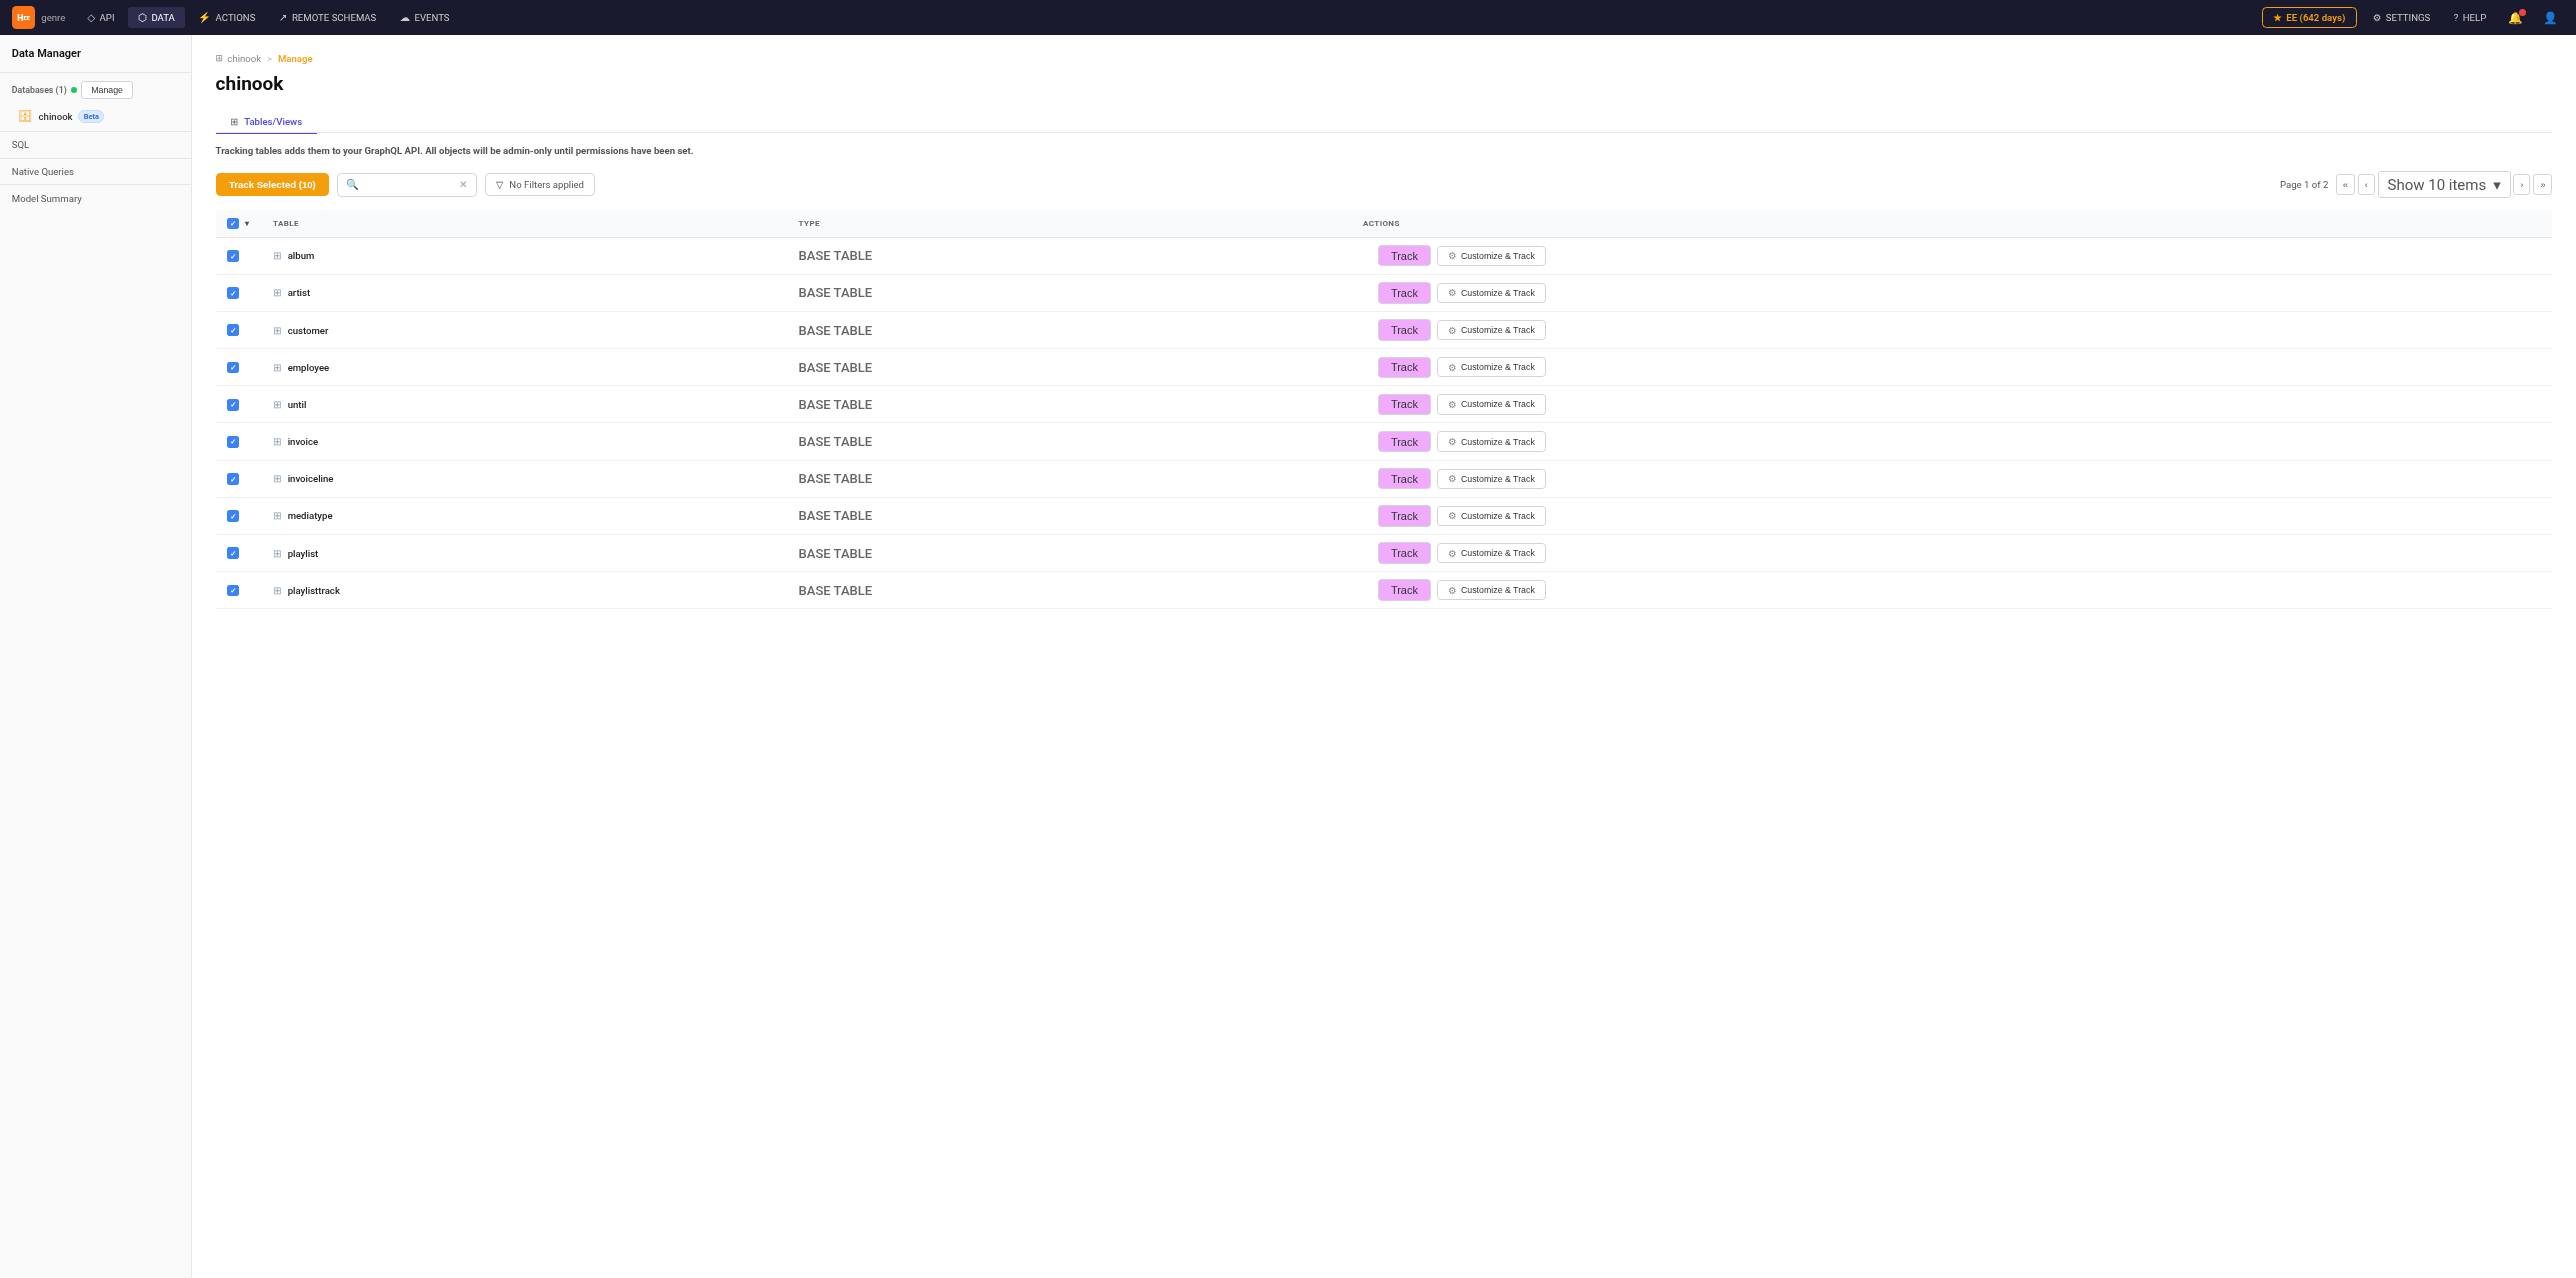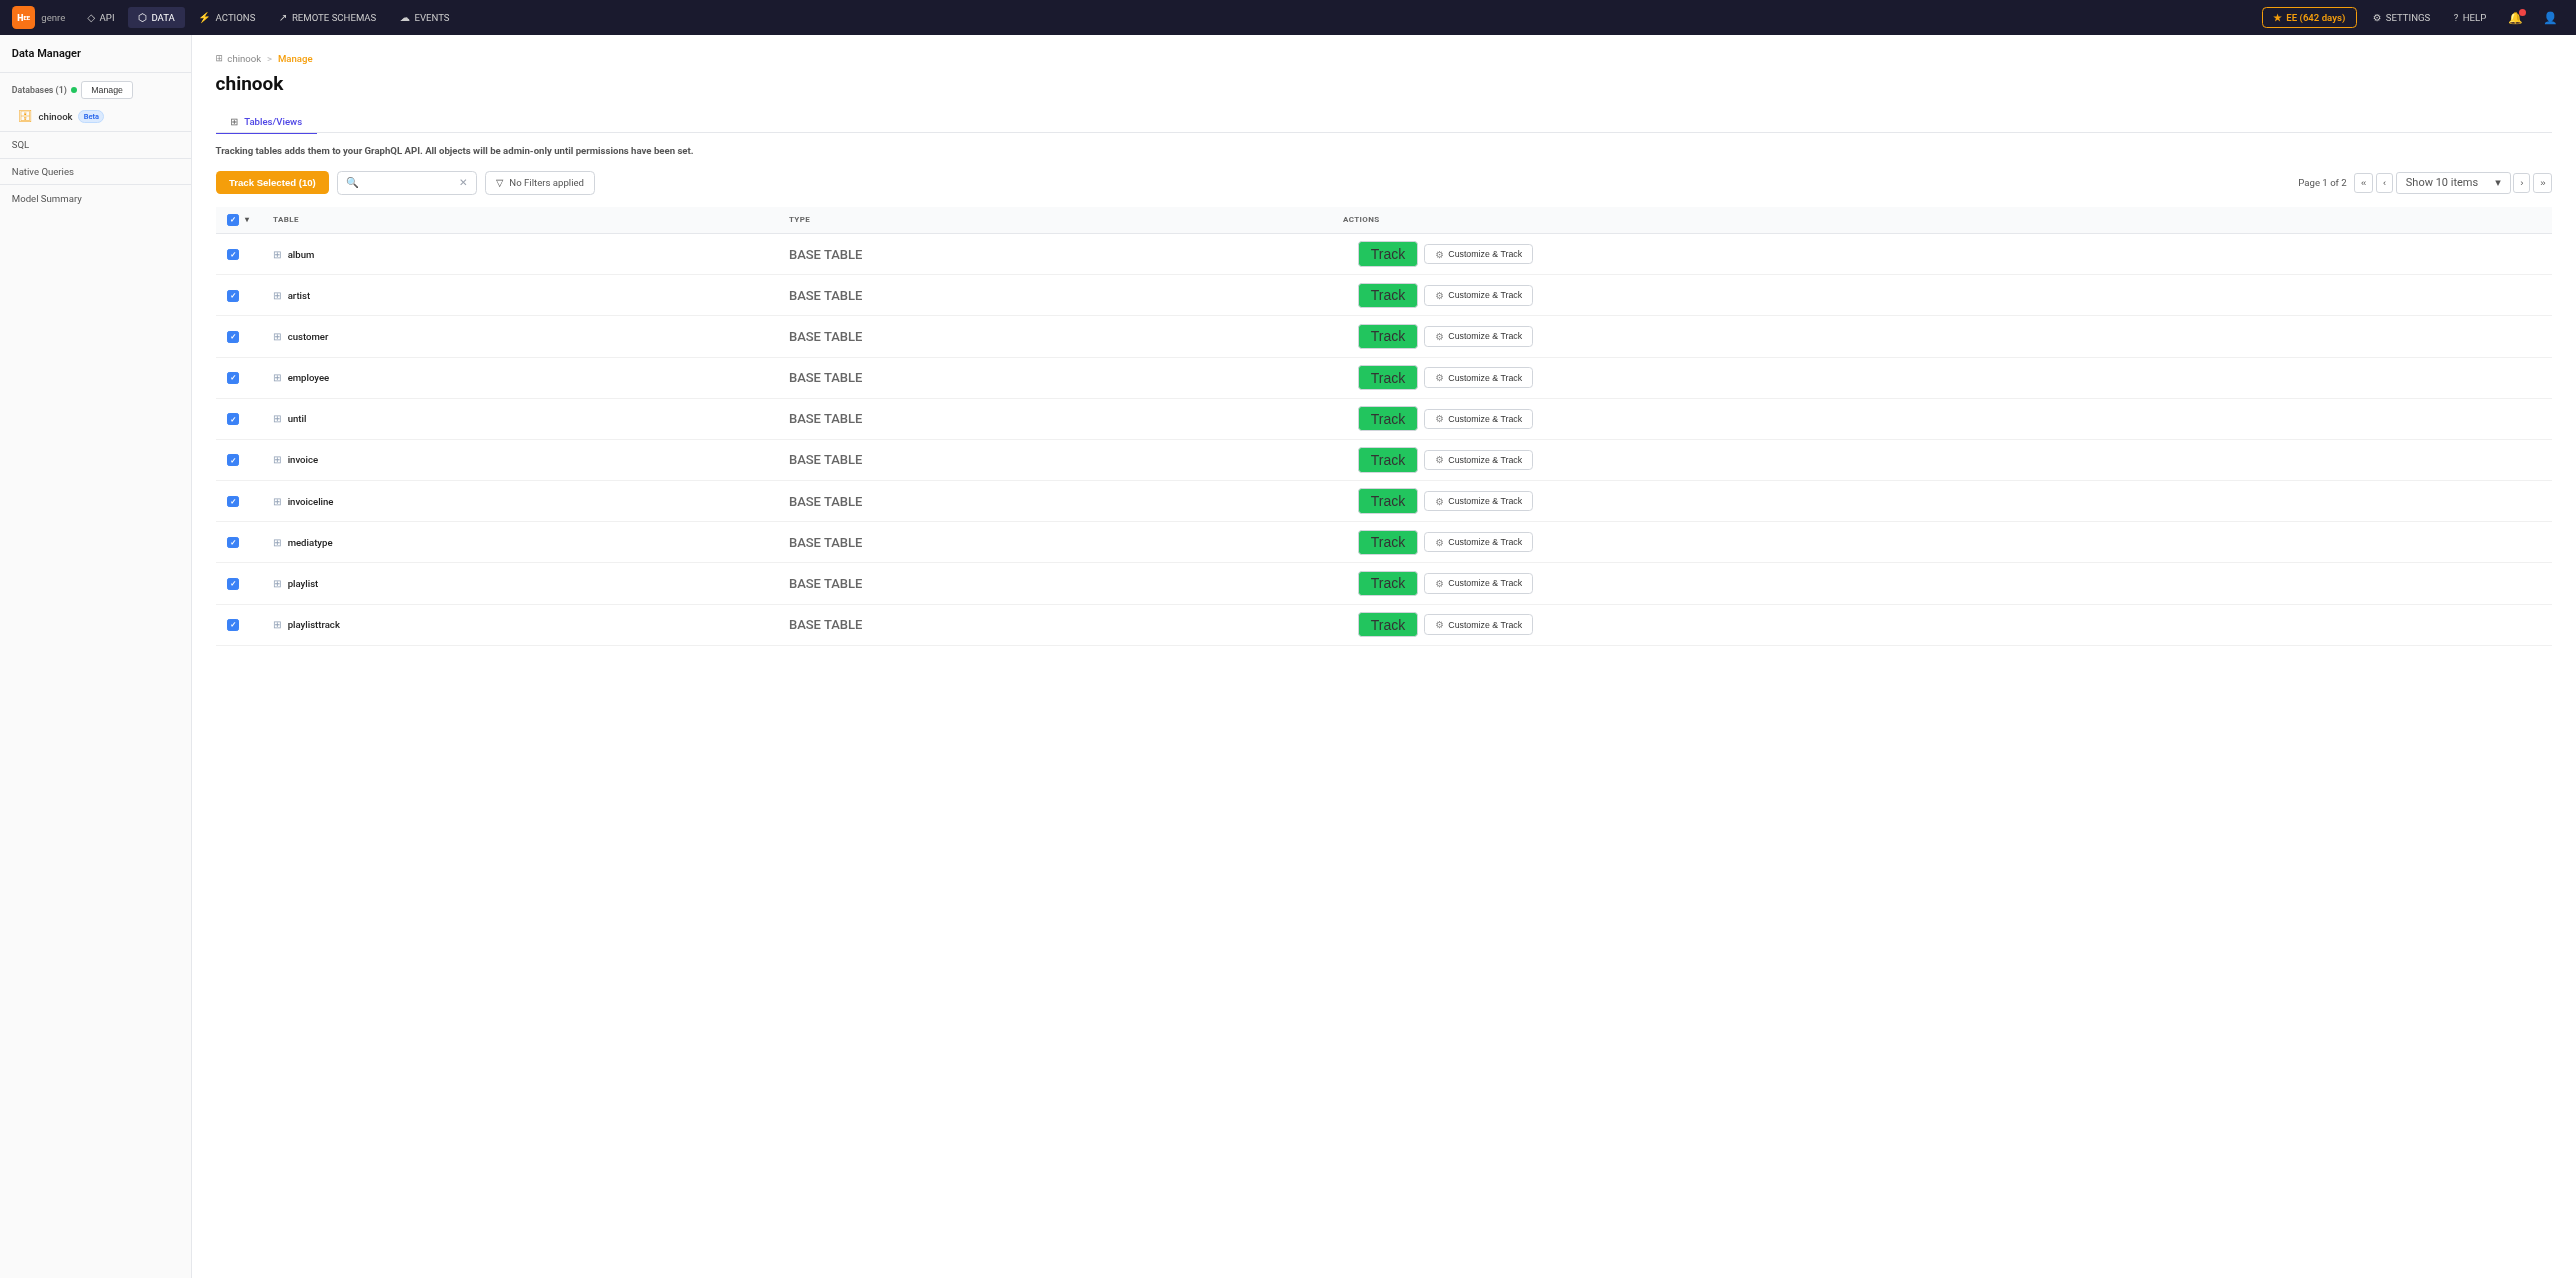--- a/index.html
+++ b/index.html
@@ -142,43 +142,43 @@
       background: white; font-size: 9.6px; color: #555; cursor: pointer;
     }
     .pagination-info { margin-left: auto; font-size: 9.6px; color: #555; }
     .pagination-controls { display: flex; align-items: center; gap: 2.9px; }
     .page-btn {
       border: 1.1px solid #d1d5db; border-radius: 2.9px; background: white;
       padding: 3.7px 5.9px; cursor: pointer; color: #555; font-size: 9.6px;
     }
     .page-btn:disabled { color: #d1d5db; cursor: default; }
     .show-items-btn {
-      display: flex; align-items: center; gap: 17px;
+      display: flex; align-items: center; gap: 7px;
       border: 1.1px solid #d1d5db; border-radius: 2.9px; background: white;
-      padding: 3.7px 8.8px; cursor: pointer; color: #555; font-size: 11px;
+      padding: 3.7px 8.8px; cursor: pointer; color: #555; font-size: 15px;
     }
 
     
     .data-table { width: 100%; border-collapse: collapse; }
     .data-table th {
       background: #f9fafb; border-bottom: 1.1px solid #e5e7eb;
       padding: 7.4px 11.8px; text-align: left; font-size: 8px; font-weight: 700;
       color: #666; text-transform: uppercase; letter-spacing: 0.4px;
     }
     .data-table td {
       border-bottom: 0.7px solid #f0f0f0; padding: 7.4px 11.8px;
       font-size: 9.6px; vertical-align: middle;
     }
     .table-name { display: flex; align-items: center; gap: 5.9px; font-weight: 500; color: #222; }
     .table-grid-icon { color: #94a3b8; font-size: 10.3px; }
     .type-badge { font-size: 13px; color: #666; font-weight: 500; }
     .actions-cell { display: flex; align-items: center; gap: 5.9px; }
     .track-btn {
-      border: 1.1px solid #d1d5db; border-radius: 3.7px; background: #22c55e;
-      padding: 3.7px 11.8px; font-size: 14px; font-weight: 500; cursor: pointer; color: #333; margin-left: 15px;
+      border: 1.1px solid #d1d5db; border-radius: 3.7px; background: #f0abfc;
+      padding: 3.7px 11.8px; font-size: 11px; font-weight: 500; cursor: pointer; color: #333; margin-left: 15px;
     }
     .customize-track-btn {
       display: flex; align-items: center; gap: 4.4px;
       border: 1.1px solid #d1d5db; border-radius: 3.7px; background: white;
       padding: 3.7px 10.3px; font-size: 8.8px; font-weight: 500; cursor: pointer; color: #333;
     }
     .gear-icon { color: #888; font-size: 9.6px; }
     .th-cb-wrap { display: flex; align-items: center; gap: 4.4px; }
     .dropdown-arrow { color: #555; font-size: 8px; cursor: pointer; margin-left: 1.5px; }
 

